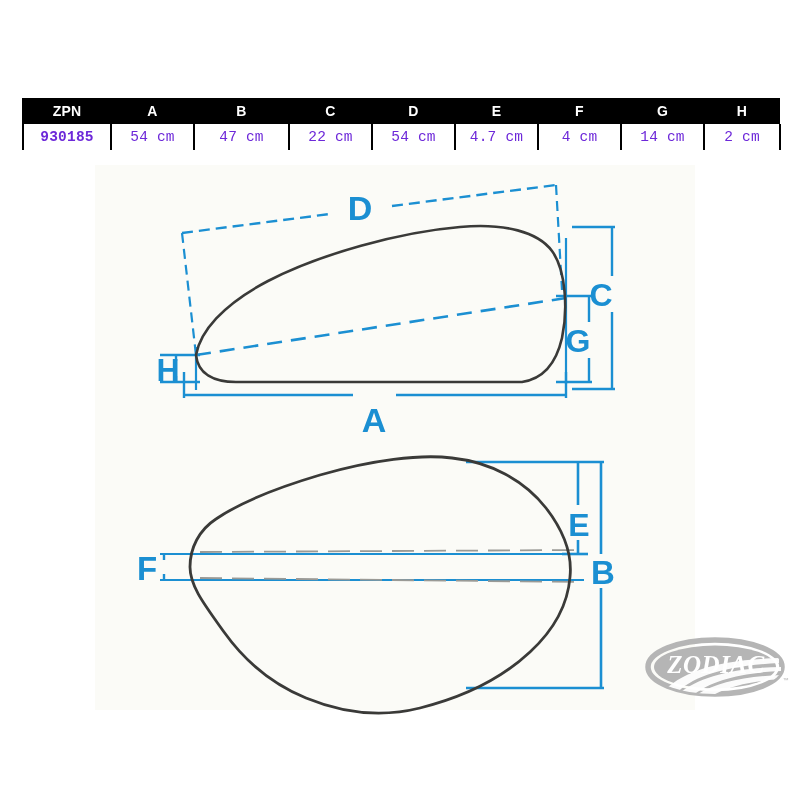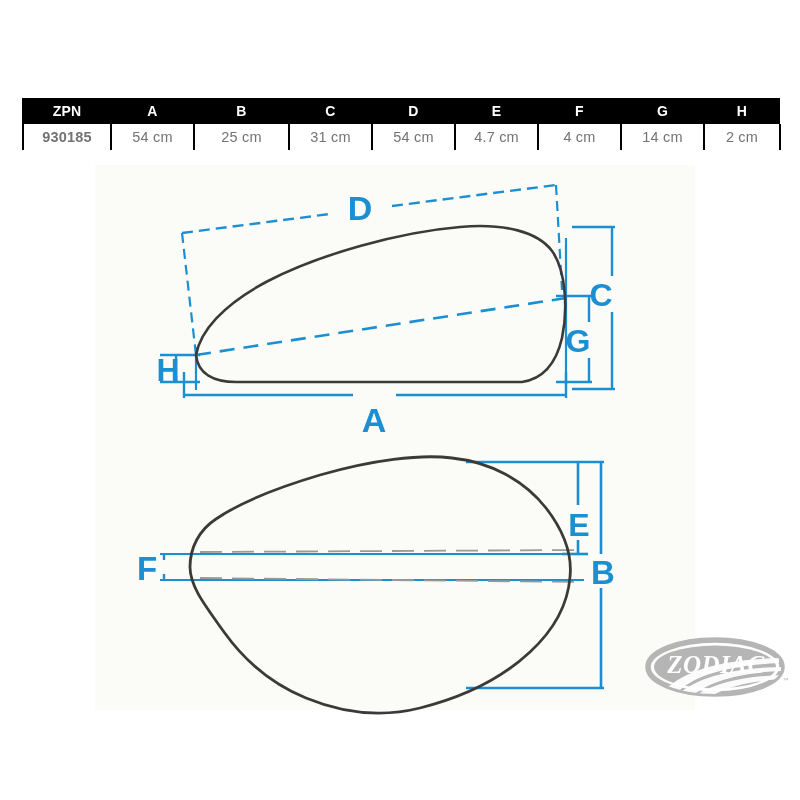--- a/index.html
+++ b/index.html
@@ -42,27 +42,28 @@
     height: 26px;
     line-height: 26px;
     border: none;
     font-size: 14px;
   }
   #spec-table thead tr {
     background: #701a75;
   }
   #spec-table tbody td {
     background: #ffffff;
-    color: #737373;
+    color: #6d28d9;
     height: 26px;
     line-height: 26px;
     border-left: 2px solid #000000;
     border-right: 2px solid #000000;
     font-weight: normal;
     font-size: 14.5px;
+    font-family: Liberation Mono, monospace;
   }
   #spec-table tbody td.zpn-cell {
     font-weight: bold;
     font-size: 14.5px;
   }
   
   #spec-table tbody tr {
     outline: none;
   }
   .table-frame {
@@ -121,22 +122,22 @@
       <th>E</th>
       <th>F</th>
       <th>G</th>
       <th>H</th>
     </tr>
   </thead>
   <tbody>
     <tr>
       <td class="zpn-cell">930185</td>
       <td>54 cm</td>
-      <td>25 cm</td>
-      <td>31 cm</td>
+      <td>47 cm</td>
+      <td>22 cm</td>
       <td>54 cm</td>
       <td>4.7 cm</td>
       <td>4 cm</td>
       <td>14 cm</td>
       <td>2 cm</td>
     </tr>
   </tbody>
 </table>
 
 <svg id="drawing" viewBox="0 0 800 600" xmlns="http://www.w3.org/2000/svg">

